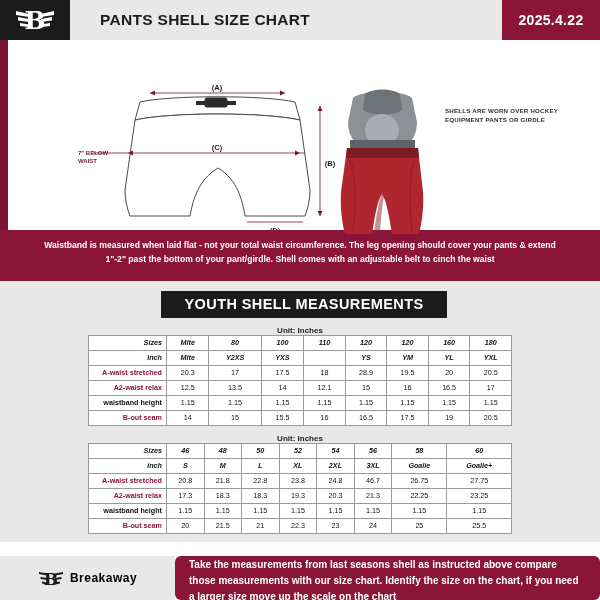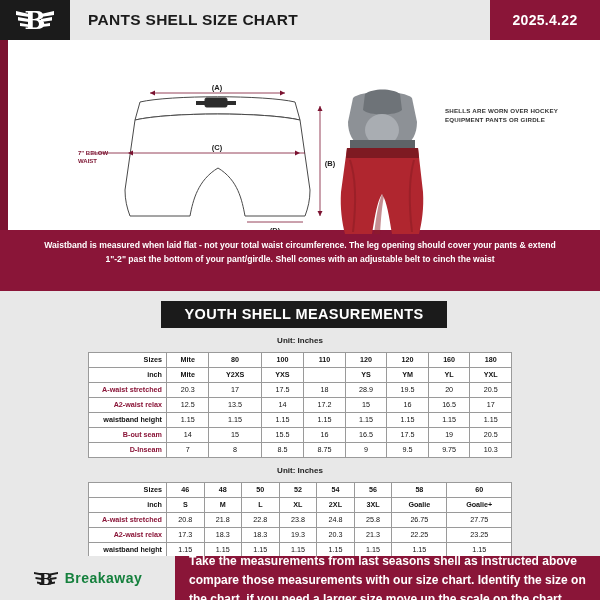--- a/index.html
+++ b/index.html
@@ -25,30 +25,30 @@
   }
   .logo-box {
     width: 70px;
     display: flex; align-items: center; justify-content: center;
     color: #fff;
   }
   .title-wrap {
     flex: 1;
     background: #e8e8e8;
     display: flex; align-items: center;
-    padding-left: 18px;
+    padding-left: 30px;
   }
   .title-wrap .title {
     font-size: 15.5px;
     font-weight: bold;
     color: #1b1b1b;
     letter-spacing: 0.3px;
   }
   .date-box {
-    width: 110px;
+    width: 98px;
     background: #8a1538;
     color: #fff;
     display: flex; align-items: center; justify-content: center;
     font-size: 14px;
     font-weight: bold;
     letter-spacing: 0.3px;
   }
   
   .diagram {
     position: relative;
@@ -84,21 +84,21 @@
   .photo-wrap {
     position: absolute;
     left: 320px; top: 48px;
     width: 125px; height: 160px;
   }
   
   .note-band {
     background: #8a1538;
     color: #fff;
     text-align: center;
-    padding: 9px 40px 24px 40px;
+    padding: 9px 40px 14px 40px;
     font-size: 8.6px;
     line-height: 1.6;
     font-weight: 600;
   }
   
   .section-banner-wrap {
     background: #e8e8e8;
     padding: 10px 0 8px 8px;
     text-align: center;
   }
@@ -110,42 +110,42 @@
     font-weight: bold;
     letter-spacing: 0.4px;
     padding: 5px 24px 6px 24px;
   }
   .unit-line {
     background: #e8e8e8;
     text-align: center;
     font-size: 8px;
     color: #222;
     font-weight: bold;
-    padding-bottom: 7px;
+    padding-bottom: 0;
   }
   
   .table-wrap {
     background: #e8e8e8;
     padding: 0 88px 8px 88px;
   }
   table {
     width: 100%;
     border-collapse: collapse;
     background: #fff;
     font-size: 7.2px;
   }
   th, td {
     border: 0.6px solid #9a9a9a;
     text-align: center;
     padding: 2.5px 1px;
     color: #111;
     font-weight: normal;
     white-space: nowrap;
   }
-  th { font-weight: bold; }
+  th { font-weight: bold; font-style: italic; }
   td.rowhead, th.rowhead {
     text-align: right;
     padding-right: 4px;
     font-weight: bold;
     width: 78px;
   }
   .maroon-label { color: #8a1538; }
   
   .footer {
     position: absolute;
@@ -153,31 +153,31 @@
     height: 44px;
     display: flex;
   }
   .footer-logo {
     width: 175px;
     background: #e8e8e8;
     display: flex; align-items: center; justify-content: center;
     gap: 6px;
   }
   .footer-logo .fname {
-    font-size: 14px; font-weight: bold; color: #15803d; letter-spacing: 0.5px;
+    font-size: 12px; font-weight: bold; color: #000000; letter-spacing: 0.5px;
   }
   .footer-text {
     flex: 1;
     background: #8a1538;
     color: #fff;
-    font-size: 12px;
+    font-size: 10px;
     line-height: 1.6;
     font-weight: 600;
     padding: 5px 14px 0 14px;
-    display: flex; align-items: center;
+    display: flex; align-items: center; border-radius: 6px;
   }
 </style>
 </head>
 <body>
 
 <div class="page">
 
   <div class="header">
     <div class="logo-box">
       <svg width="46" height="30" viewBox="0 0 46 30">
@@ -302,21 +302,21 @@
             <td>28.9</td>
             <td>19.5</td>
             <td>20</td>
             <td>20.5</td>
           </tr>
           <tr>
             <td class="rowhead maroon-label">A2-waist relax</td>
             <td>12.5</td>
             <td>13.5</td>
             <td>14</td>
-            <td>17.2</td>
+            <td>12.1</td>
             <td>15</td>
             <td>16</td>
             <td>16.5</td>
             <td>17</td>
           </tr>
           <tr>
             <td class="rowhead">waistband height</td>
             <td>1.15</td>
             <td>1.15</td>
             <td>1.15</td>
@@ -330,31 +330,20 @@
             <td class="rowhead maroon-label">B-out seam</td>
             <td>14</td>
             <td>15</td>
             <td>15.5</td>
             <td>16</td>
             <td>16.5</td>
             <td>17.5</td>
             <td>19</td>
             <td>20.5</td>
           </tr>
-          <tr>
-            <td class="rowhead maroon-label">D-Inseam</td>
-            <td>7</td>
-            <td>8</td>
-            <td>8.5</td>
-            <td>8.75</td>
-            <td>9</td>
-            <td>9.5</td>
-            <td>9.75</td>
-            <td>10.3</td>
-          </tr>
         </tbody>
     </table>
   </div>
 
   <div class="unit-line">Unit: Inches</div>
   <div class="table-wrap">
     <table>
       <tbody id="adult-body">
           <tr>
             <th class="rowhead rowhead-left">Sizes</th>
@@ -378,21 +367,21 @@
             <th>Goalie</th>
             <th>Goalie+</th>
           </tr>
           <tr>
             <td class="rowhead maroon-label">A-waist stretched</td>
             <td>20.8</td>
             <td>21.8</td>
             <td>22.8</td>
             <td>23.8</td>
             <td>24.8</td>
-            <td>25.8</td>
+            <td>46.7</td>
             <td>26.75</td>
             <td>27.75</td>
           </tr>
           <tr>
             <td class="rowhead maroon-label">A2-waist relax</td>
             <td>17.3</td>
             <td>18.3</td>
             <td>18.3</td>
             <td>19.3</td>
             <td>20.3</td>

